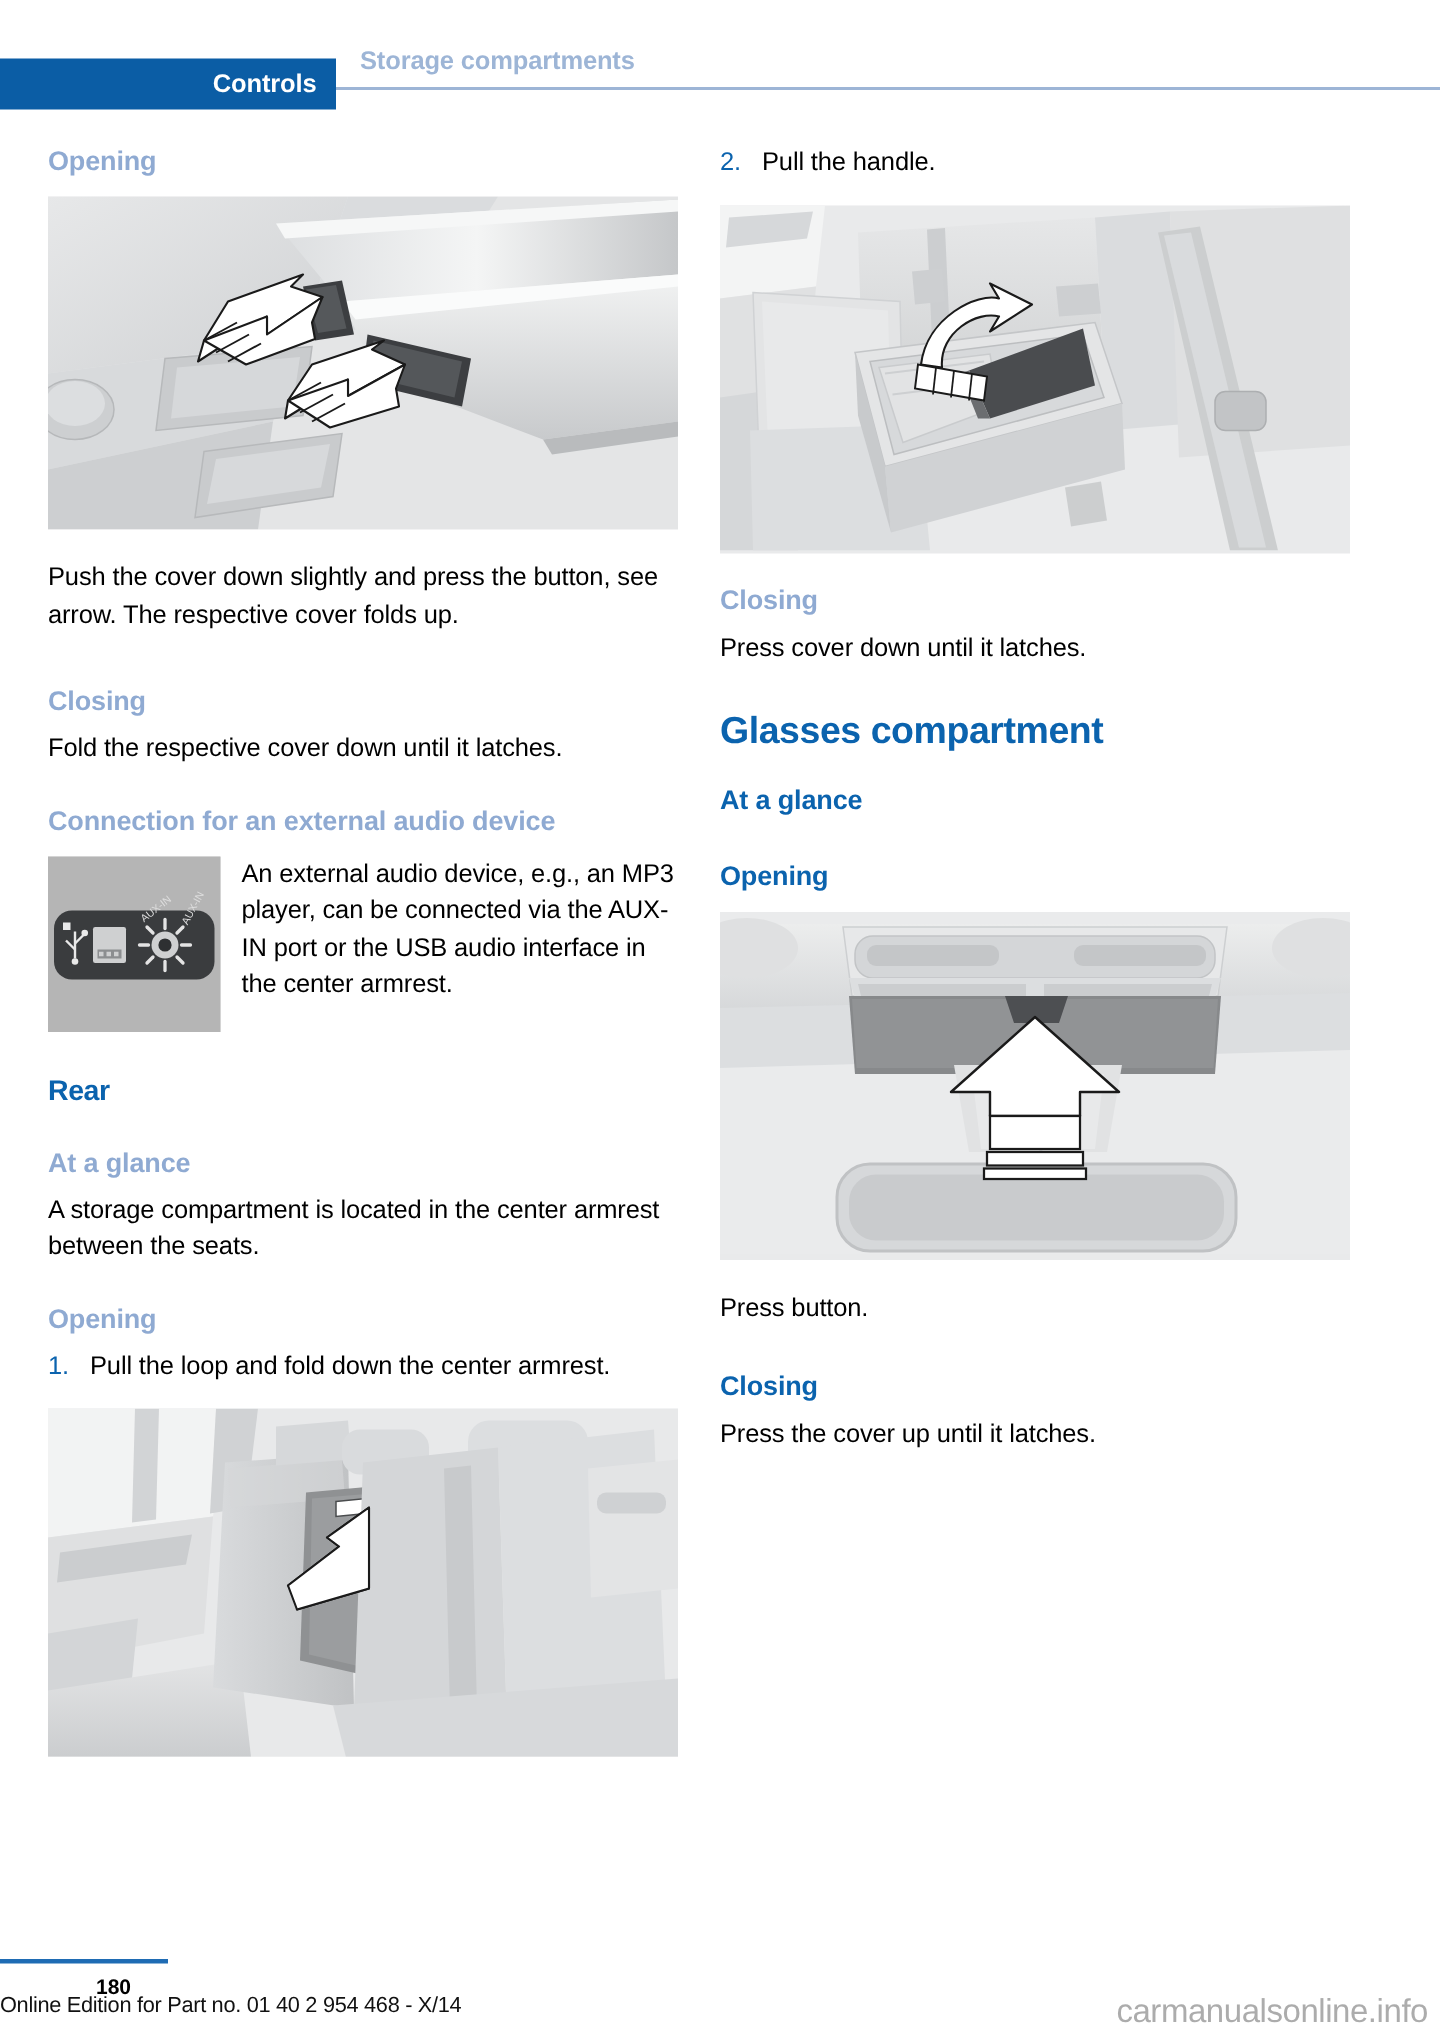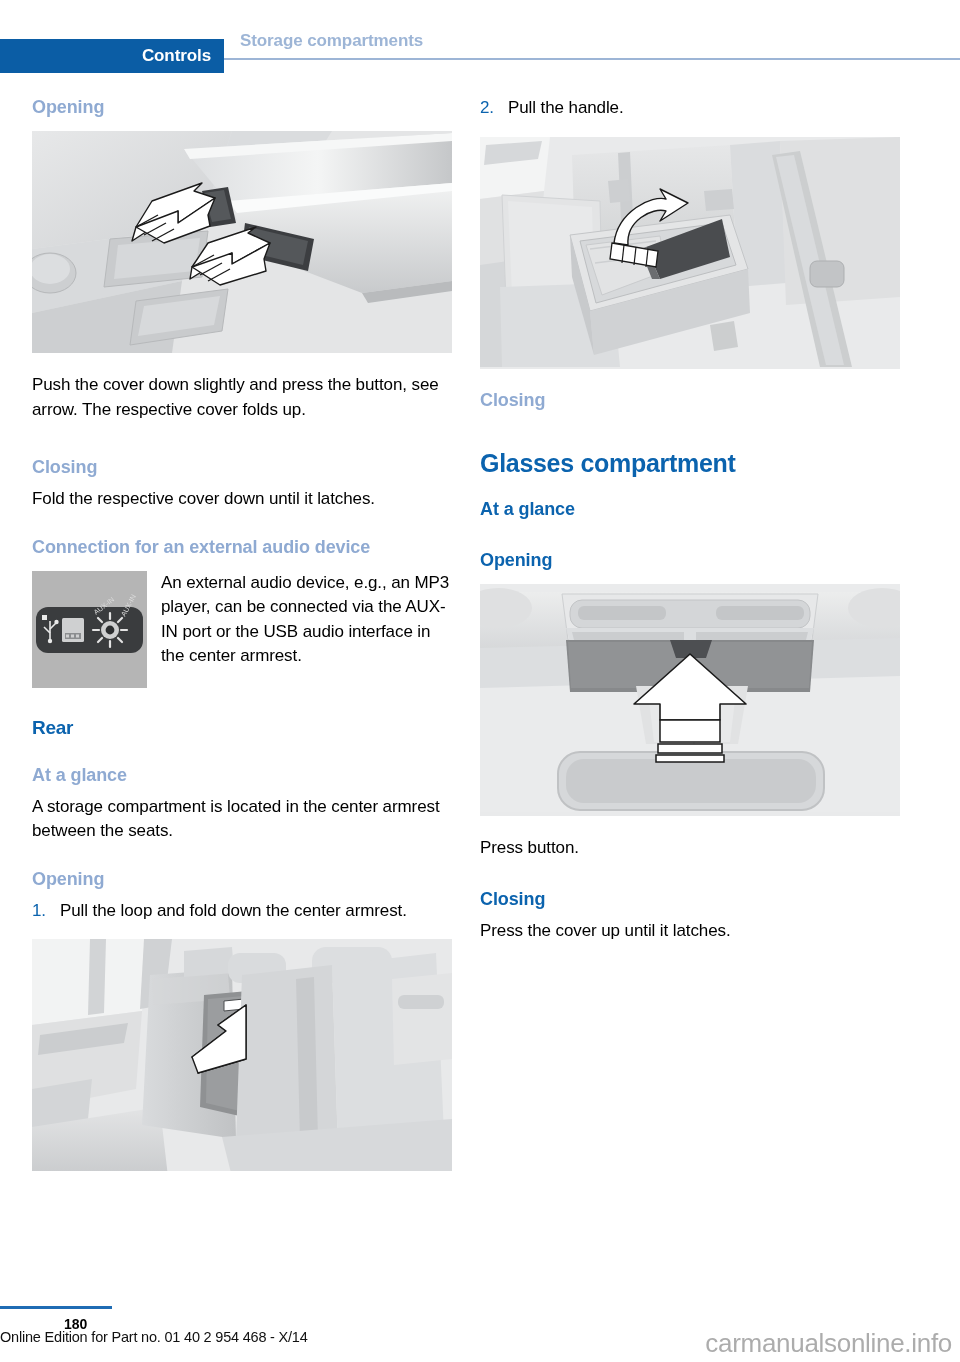--- a/index.html
+++ b/index.html
@@ -173,21 +173,21 @@
     left: 0; top: 1329px;
     width: 960px;
     text-align: left;
     font-size: 14.5px;
     color: #111;
     letter-spacing: -0.2px;
   }
   .watermark {
     position: absolute;
     right: 8px; top: 1328px;
-    font-size: 26px;
+    font-size: 22px;
     color: #8d8d8d;
     opacity: .72;
     letter-spacing: -0.3px;
   }
 </style>
 </head>
 <body>
 
 <div class="header">
   <div class="header-tab">
@@ -456,20 +456,21 @@
         <path d="M144 108 L142 126" stroke="#1a1a1a" stroke-width="1.2"></path>
         <path d="M156 110 L154 128" stroke="#1a1a1a" stroke-width="1.2"></path>
         <path d="M168 112 L166 130" stroke="#1a1a1a" stroke-width="1.2"></path>
       </g>
     </svg>
   </div>
 
   <div class="sp-20"></div>
   <h3 class="sub-head-light">Closing</h3>
   <div class="sp-8"></div>
+  <p class="body">Press cover down until it latches.</p>
 
   <div class="sp-28"></div>
   <h2 class="main-head">Glasses compartment</h2>
 
   <div class="sp-20"></div>
   <h3 class="sub-head-dark">At a glance</h3>
   <div class="sp-8"></div>
 
   <div class="sp-20"></div>
   <h3 class="sub-head-dark">Opening</h3>

